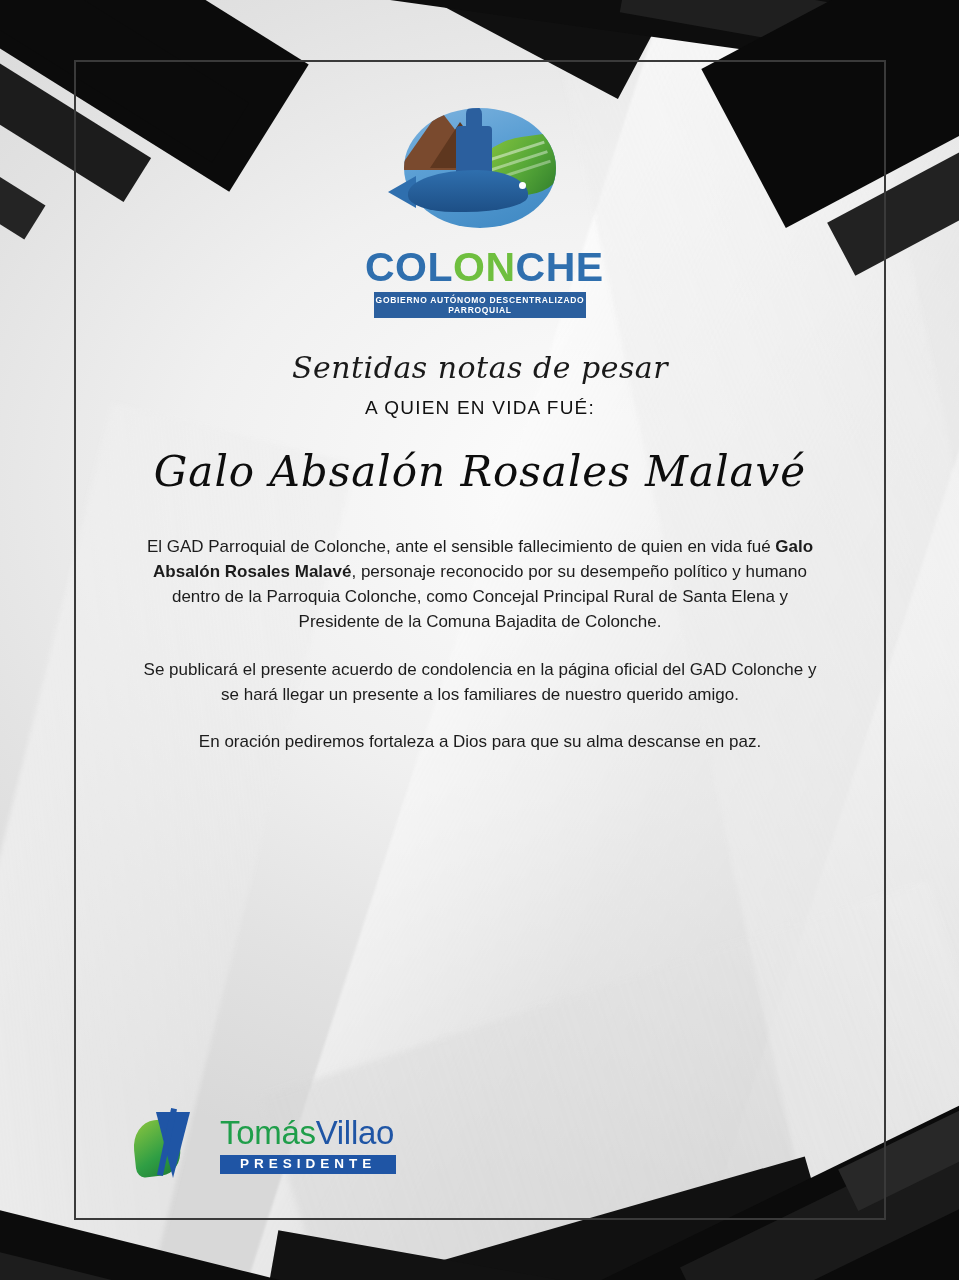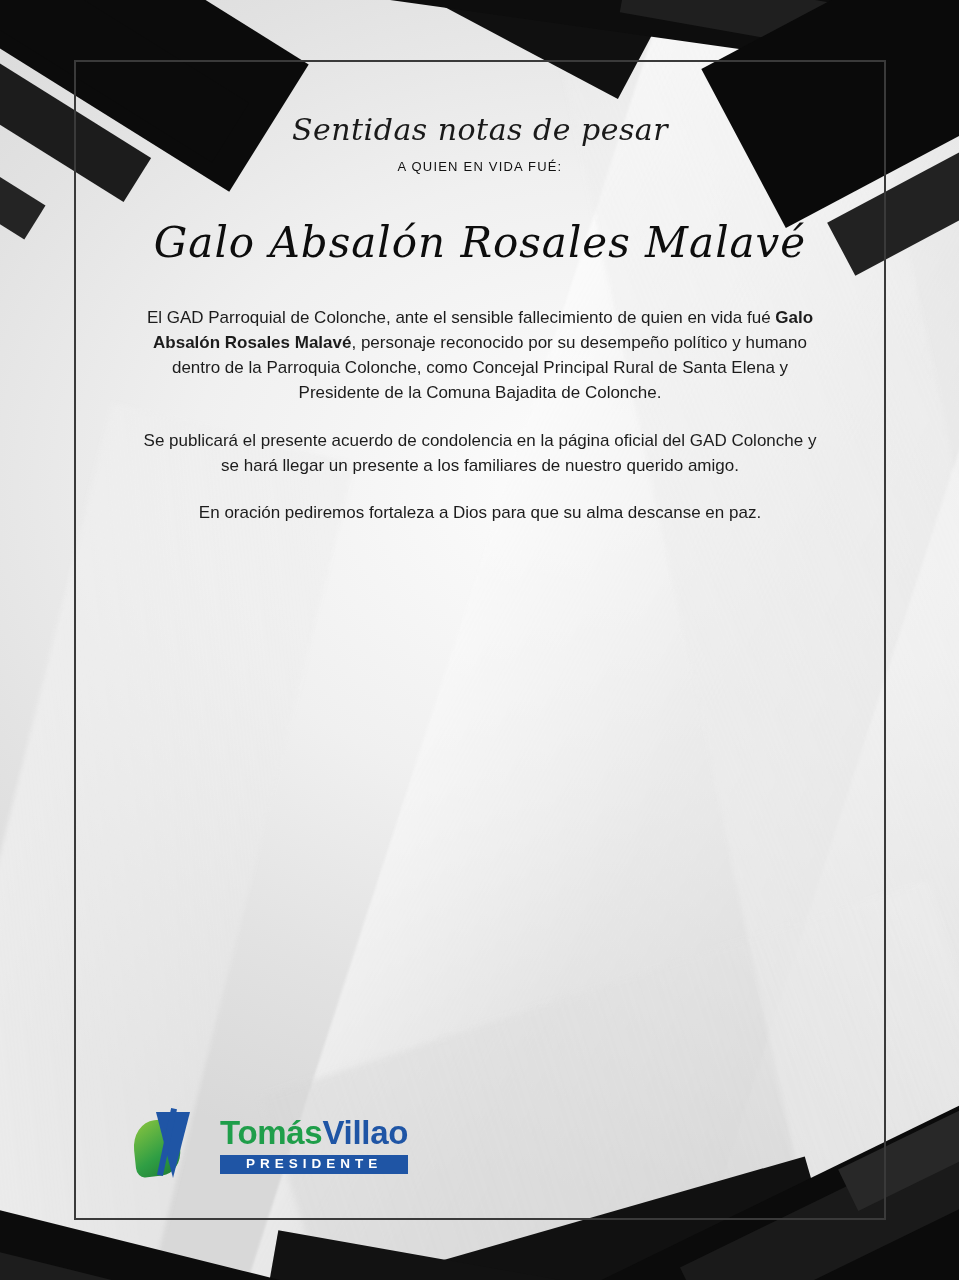--- a/index.html
+++ b/index.html
@@ -215,25 +215,25 @@
   
   .script-title {
     font-family: "DejaVu Serif", serif;
     font-style: italic;
     font-size: 30px;
     color: #1a1a1a;
     letter-spacing: 0.5px;
     margin: 4px 0 12px;
   }
   .subtitle {
-    font-size: 13px;
+    font-size: 19px;
     letter-spacing: 1.2px;
     color: #111;
     text-align: center;
-    margin-bottom: 44px;
+    margin-bottom: 28px;
   }
   .deceased-name {
     font-family: "DejaVu Serif", serif;
     font-style: italic;
     font-size: 42px;
     color: #0d0d0d;
     text-align: center;
     letter-spacing: 1px;
     margin-bottom: 38px;
   }
@@ -281,21 +281,21 @@
   }
   .sig-mark .tick {
     position:absolute; left:30px; top:0px;
     width: 6px; height: 68px;
     background:#1f55a5;
     transform: rotate(12deg);
   }
   .sig-text { line-height: 1; }
   .sig-name {
     font-size: 33px;
-    font-weight: bold;
+    font-weight: normal;
     letter-spacing: -0.3px;
   }
   .sig-name .a { color: #1f9e4a; }
   .sig-name .b { color: #1f55a5; }
   .sig-role {
     margin-top: 6px;
     background: #1f55a5;
     color: #fff;
     font-size: 13.5px;
     font-weight: bold;
@@ -331,20 +331,39 @@
   <div class="shard br3"></div>
 
   <div class="shard bl3"></div>
   <div class="shard bl1"></div>
   <div class="shard bl2"></div>
 
   <div class="frame"></div>
 
   <div class="content">
 
+    <div class="logo">
+      <div class="logo-emblem">
+        <div class="emblem-circle">
+          <div class="emb-mountain"></div>
+          <div class="emb-mountain2"></div>
+          <div class="emb-field"></div>
+          <div class="emb-church"></div>
+        </div>
+        <div class="emb-fish">
+          <div class="tail"></div>
+          <div class="body"></div>
+          <div class="eye"></div>
+        </div>
+      </div>
+      <div class="logo-word">
+        <span class="c1">COL</span><span class="c2">ON</span><span class="c3">CHE</span>
+      </div>
+      <div class="logo-sub">GOBIERNO AUTÓNOMO DESCENTRALIZADO PARROQUIAL</div>
+    </div>
 
     <div class="script-title">Sentidas notas de pesar</div>
     <div class="subtitle">A QUIEN EN VIDA FUÉ:</div>
     <div class="deceased-name">Galo Absalón Rosales Malavé</div>
 
     <div class="body-text" id="body-text">
         <p><span>El GAD Parroquial de Colonche, ante el sensible fallecimiento de quien en vida fué </span><b>Galo Absalón Rosales Malavé</b><span>, personaje reconocido por su desempeño político y humano dentro de la Parroquia Colonche, como Concejal Principal Rural de Santa Elena y Presidente de la Comuna Bajadita de Colonche.</span></p>
         <p><span>Se publicará el presente acuerdo de condolencia en la página oficial del GAD Colonche y se hará llegar un presente a los familiares de nuestro querido amigo.</span></p>
         <p><span>En oración pediremos fortaleza a Dios para que su alma descanse en paz.</span></p>
       </div>

